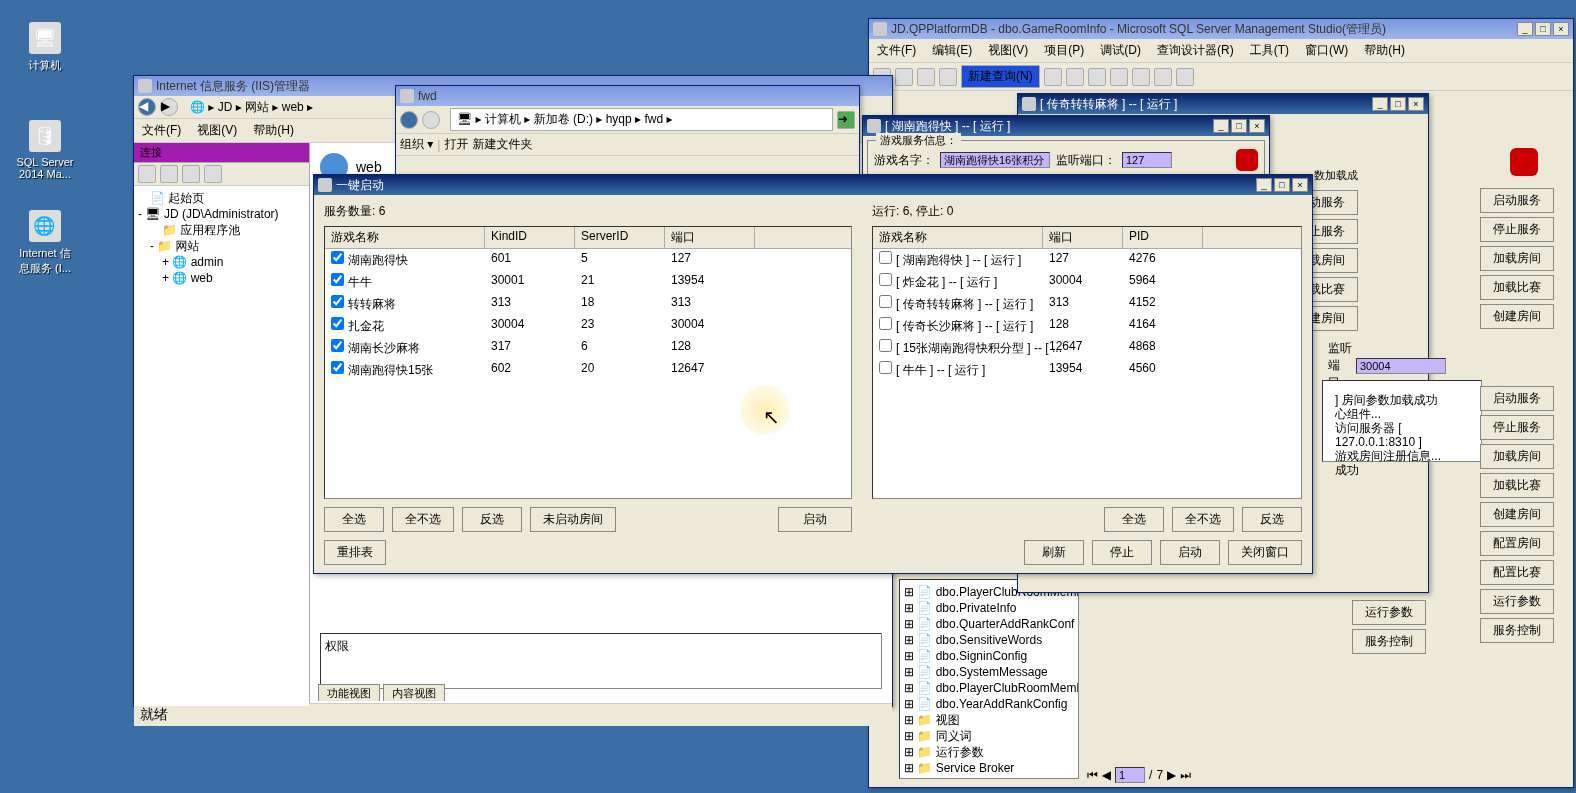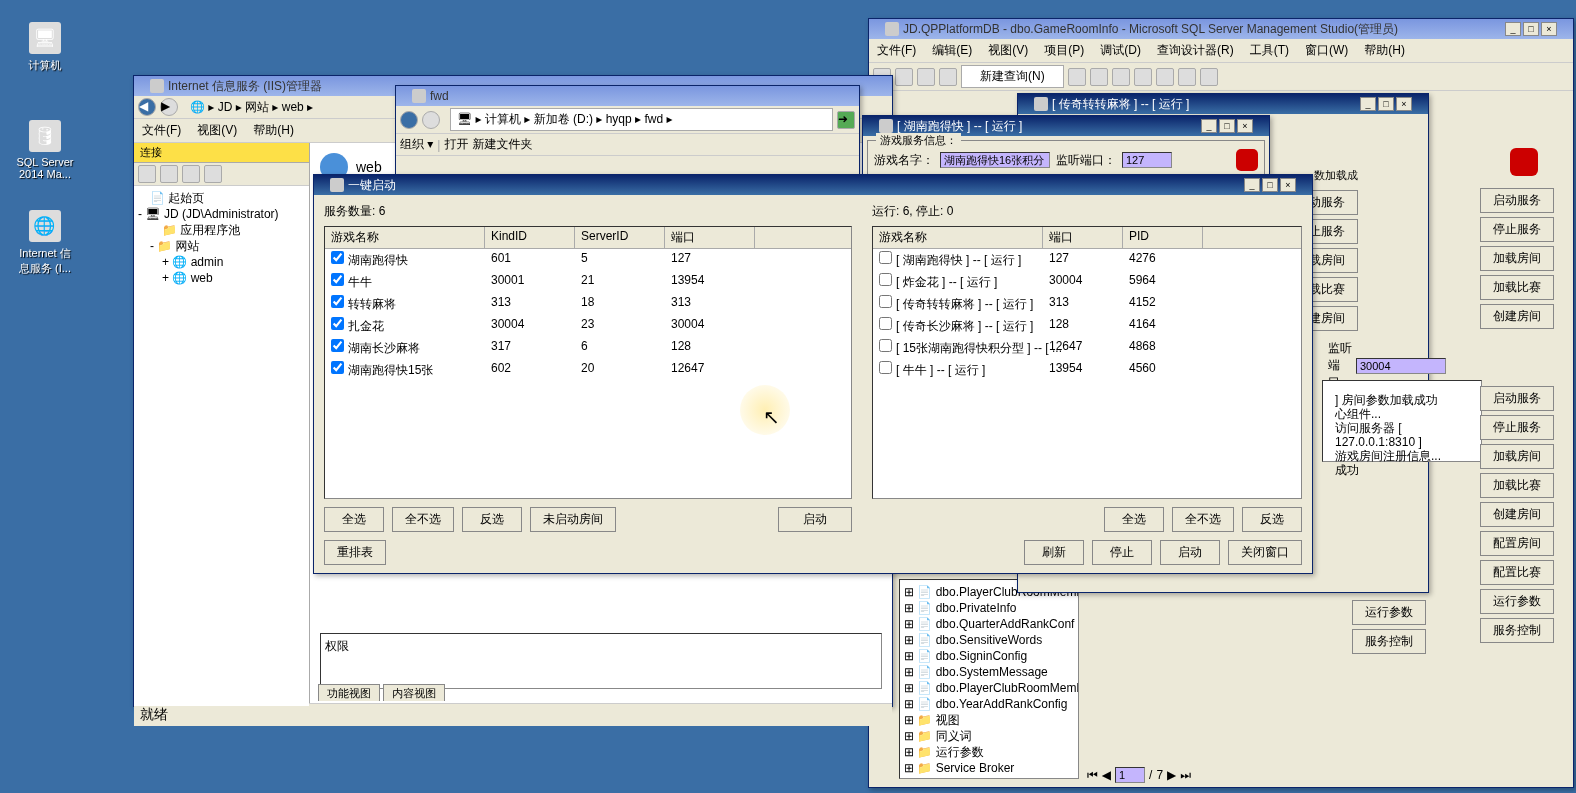--- a/index.html
+++ b/index.html
@@ -1,21 +1,21 @@
 <!DOCTYPE html>
 <html><head>
 <meta charset="utf-8">
 <style>
 * { box-sizing: border-box; margin: 0; padding: 0; font-family: "SimSun", "Microsoft YaHei", sans-serif; font-size: 12px; }
 body { background: #3a6ea5; width: 1576px; height: 793px; position: relative; overflow: hidden; }
 .desktop-icon { position: absolute; width: 60px; text-align: center; color: white; cursor: pointer; }
 .desktop-icon .ico { width: 32px; height: 32px; margin: 0 auto 4px; background: #ddd; border-radius: 3px; display: flex; align-items: center; justify-content: center; font-size: 18px; }
 .desktop-icon .lbl { font-size: 11px; text-shadow: 1px 1px 1px #000; }
 .window { position: absolute; background: #ece9d8; border: 1px solid #0a246a; box-shadow: 2px 2px 5px rgba(0,0,0,.3); }
-.titlebar { background: linear-gradient(to bottom, #0a246a, #3a6ea5); color: white; height: 20px; display: flex; align-items: center; padding: 0 16px; font-size: 11px; }
+.titlebar { background: linear-gradient(to bottom, #0a246a, #3a6ea5); color: white; height: 20px; display: flex; align-items: center; padding: 0 4px; font-size: 11px; }
 .titlebar.light { background: linear-gradient(to bottom, #7a96df, #9db5ea); color: #333; }
 .titlebar .ticon { width: 14px; height: 14px; background: #ccc; margin-right: 4px; border-radius: 2px; }
 .titlebar .ttext { flex: 1; white-space: nowrap; overflow: hidden; }
 .titlebar .winbtns { display: flex; gap: 2px; }
 .titlebar .winbtn { width: 16px; height: 14px; background: #ece9d8; border: 1px solid #888; font-size: 9px; text-align: center; line-height: 12px; color: #000; cursor: pointer; }
 .menubar { background: #ece9d8; padding: 2px 4px; border-bottom: 1px solid #ccc; display: flex; gap: 8px; font-size: 11px; }
 .menubar span { cursor: pointer; padding: 1px 4px; }
 .toolbar { background: #ece9d8; padding: 2px 4px; border-bottom: 1px solid #ccc; display: flex; gap: 4px; align-items: center; }
 .toolbar .tbtn { width: 18px; height: 18px; background: #ddd; border: 1px solid #aaa; border-radius: 2px; }
 .pane { background: white; border: 1px inset #888; }
@@ -71,21 +71,21 @@
     <span>查询设计器(R)</span>
     <span>工具(T)</span>
     <span>窗口(W)</span>
     <span>帮助(H)</span>
   </div>
   <div class="toolbar">
     <div class="tbtn"></div>
     <div class="tbtn"></div>
     <div class="tbtn"></div>
     <div class="tbtn"></div>
-    <span style="padding:2px 18px;border:1px solid #aaa;background:#ffffff">新建查询(N)</span>
+    <span style="padding:2px 6px;border:1px solid #aaa;background:#1d4ed8">新建查询(N)</span>
     <div class="tbtn"></div>
     <div class="tbtn"></div>
     <div class="tbtn"></div>
     <div class="tbtn"></div>
     <div class="tbtn"></div>
     <div class="tbtn"></div>
     <div class="tbtn"></div>
   </div>
 
   <div class="pane tree" style="position:absolute;left:30px;top:560px;width:180px;height:200px;overflow:hidden">
@@ -185,21 +185,21 @@
       🌐 ▸ <span>JD</span> ▸ <span>网站</span> ▸ <span>web</span> ▸
     </span>
   </div>
   <div class="menubar">
     <span>文件(F)</span>
     <span>视图(V)</span>
     <span>帮助(H)</span>
   </div>
   <div style="display:flex;height:560px">
     <div style="width:176px;border-right:1px solid #aaa">
-      <div style="background:#fde047;padding:2px 6px;font-size:11px;border-bottom:1px solid #aaa">连接</div>
+      <div style="background:#a21caf;padding:2px 6px;font-size:11px;border-bottom:1px solid #aaa">连接</div>
       <div class="toolbar">
           <div class="tbtn"></div>
           <div class="tbtn"></div>
           <div class="tbtn"></div>
           <div class="tbtn"></div>
         </div>
       <div class="pane tree" style="height:520px;border:none">
         <div class="node"><span class="ind" style="width:12px"></span>📄 <span>起始页</span></div>
         <div class="node"><span>-</span> 🖥 <span>JD (JD\Administrator)</span></div>
         <div class="node"><span class="ind" style="width:24px"></span>📁 <span>应用程序池</span></div>

